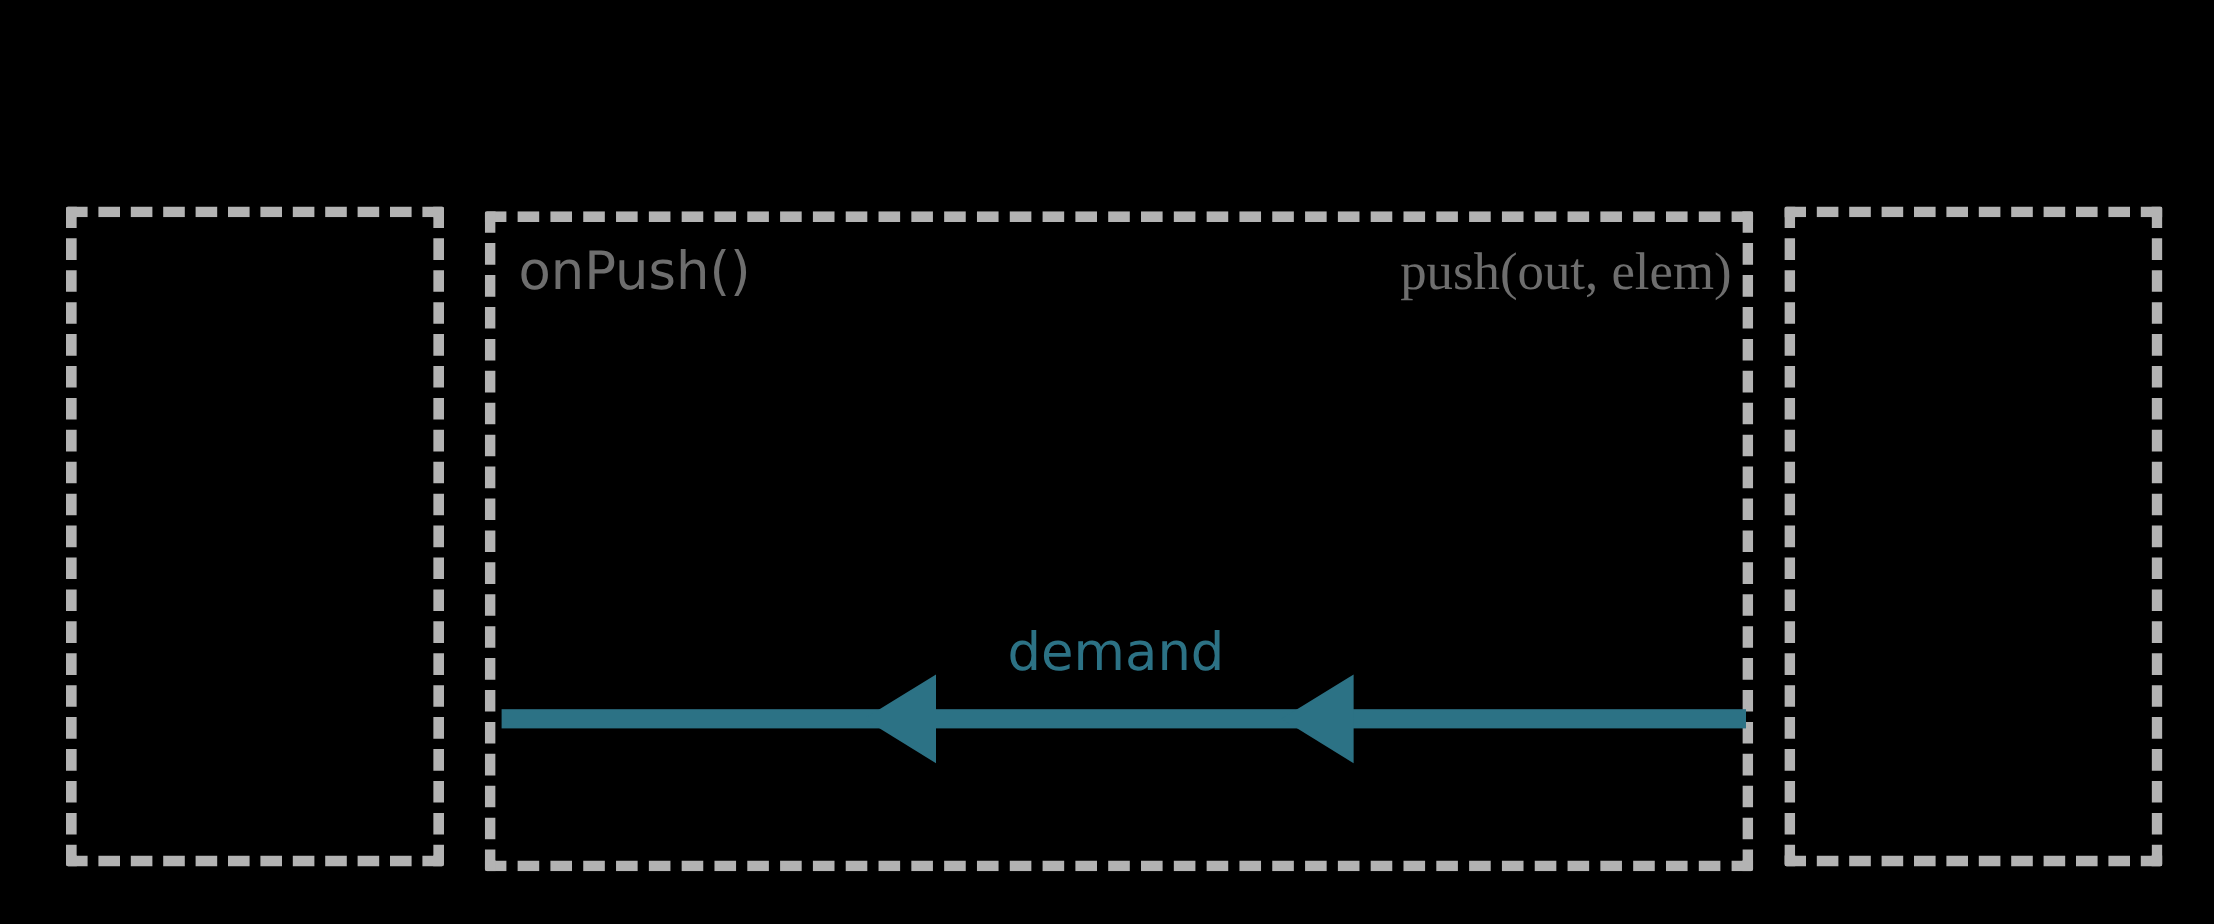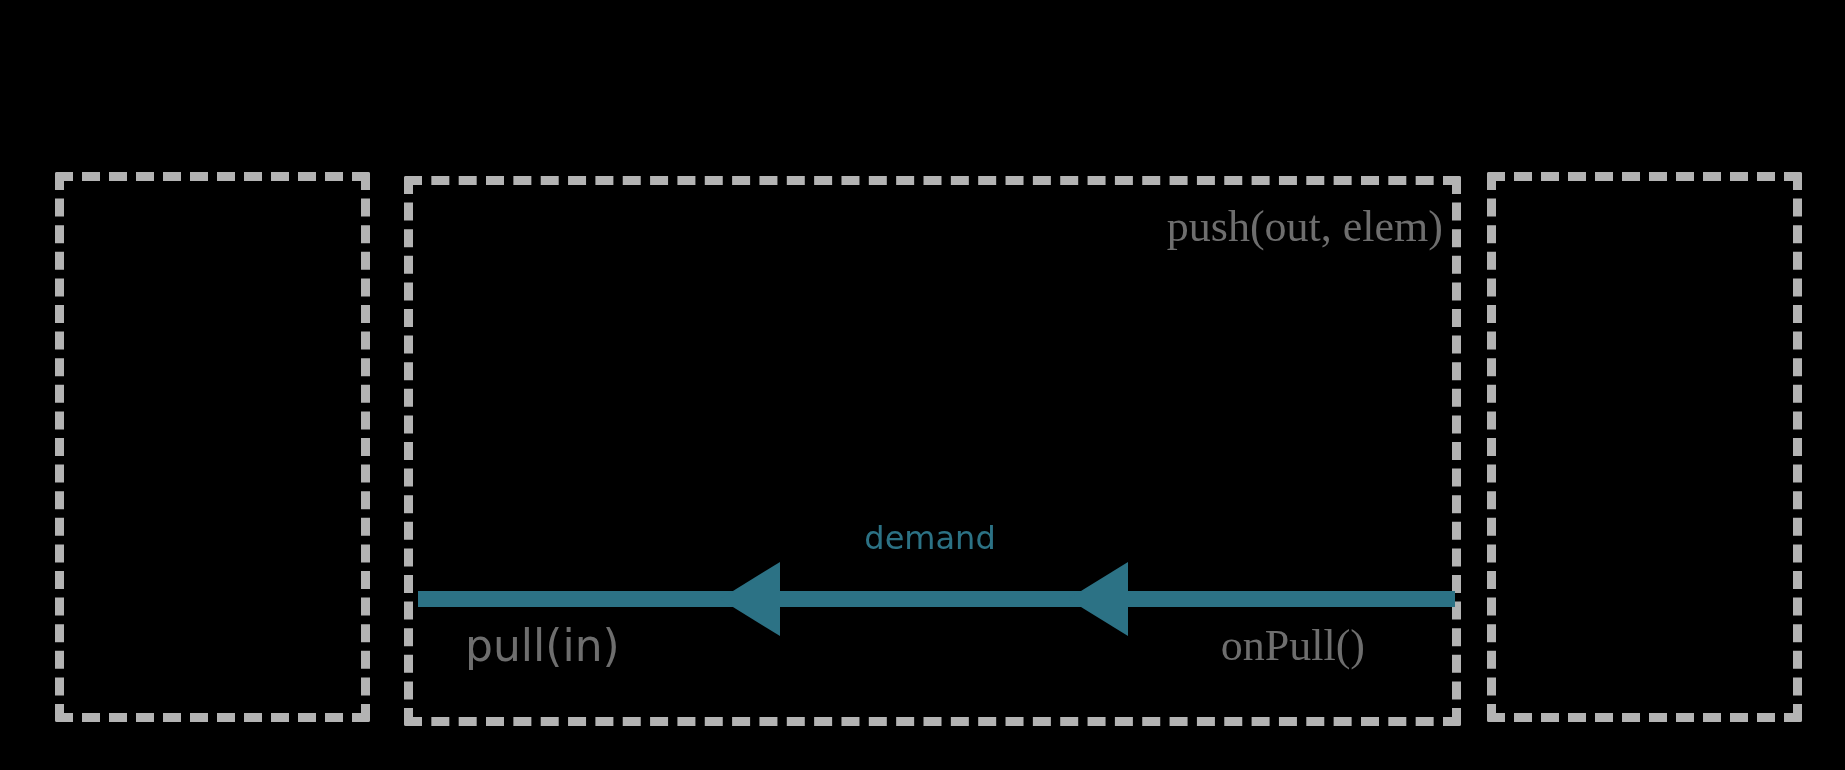--- a/index.html
+++ b/index.html
@@ -37,21 +37,21 @@
     letter-spacing: 0px;
   }
   .label-right {
     text-align: right;
     font-family: Liberation Serif, serif;
   }
 
   .demand-label {
     position: absolute;
     color: #2c7285;
-    font-size: 32px;
+    font-size: 44px;
     line-height: 1;
     white-space: nowrap;
     text-align: center;
   }
 
   
   .arrow-svg {
     position: absolute;
     left: 0;
     top: 0;
@@ -64,31 +64,30 @@
 <body>
 
 <div id="stage">
 
   <div class="dash-box" style="left:55px; top:172px; width:315px; height:550px;"></div>
 
   <div class="dash-box" style="left:404px; top:176px; width:1057px; height:550px;"></div>
 
   <div class="dash-box" style="left:1487px; top:172px; width:315px; height:550px;"></div>
 
+  <div class="label" style="left:432px; top:205px;">onPush()</div>
 
   <div class="label label-right" style="left:1000px; top:205px; width:443px;">push(out, elem)</div>
 
   <div class="demand-label" style="left:730px; top:522px; width:400px;">demand</div>
 
   <svg class="arrow-svg" viewBox="0 0 1845 770" xmlns="http://www.w3.org/2000/svg">
 
     <rect x="418" y="591" width="1037" height="16" fill="#2c7285"></rect>
 
     <polygon points="720,599 780,562 780,636" fill="#2c7285"></polygon>
 
     <polygon points="1068,599 1128,562 1128,636" fill="#2c7285"></polygon>
   </svg>
 
-  <div class="label" style="left:465px; top:624px;">pull(in)</div>
 
-  <div class="label label-right" style="left:1000px; top:624px; width:365px;">onPull()</div>
 
 </div>
 
 </body></html>

